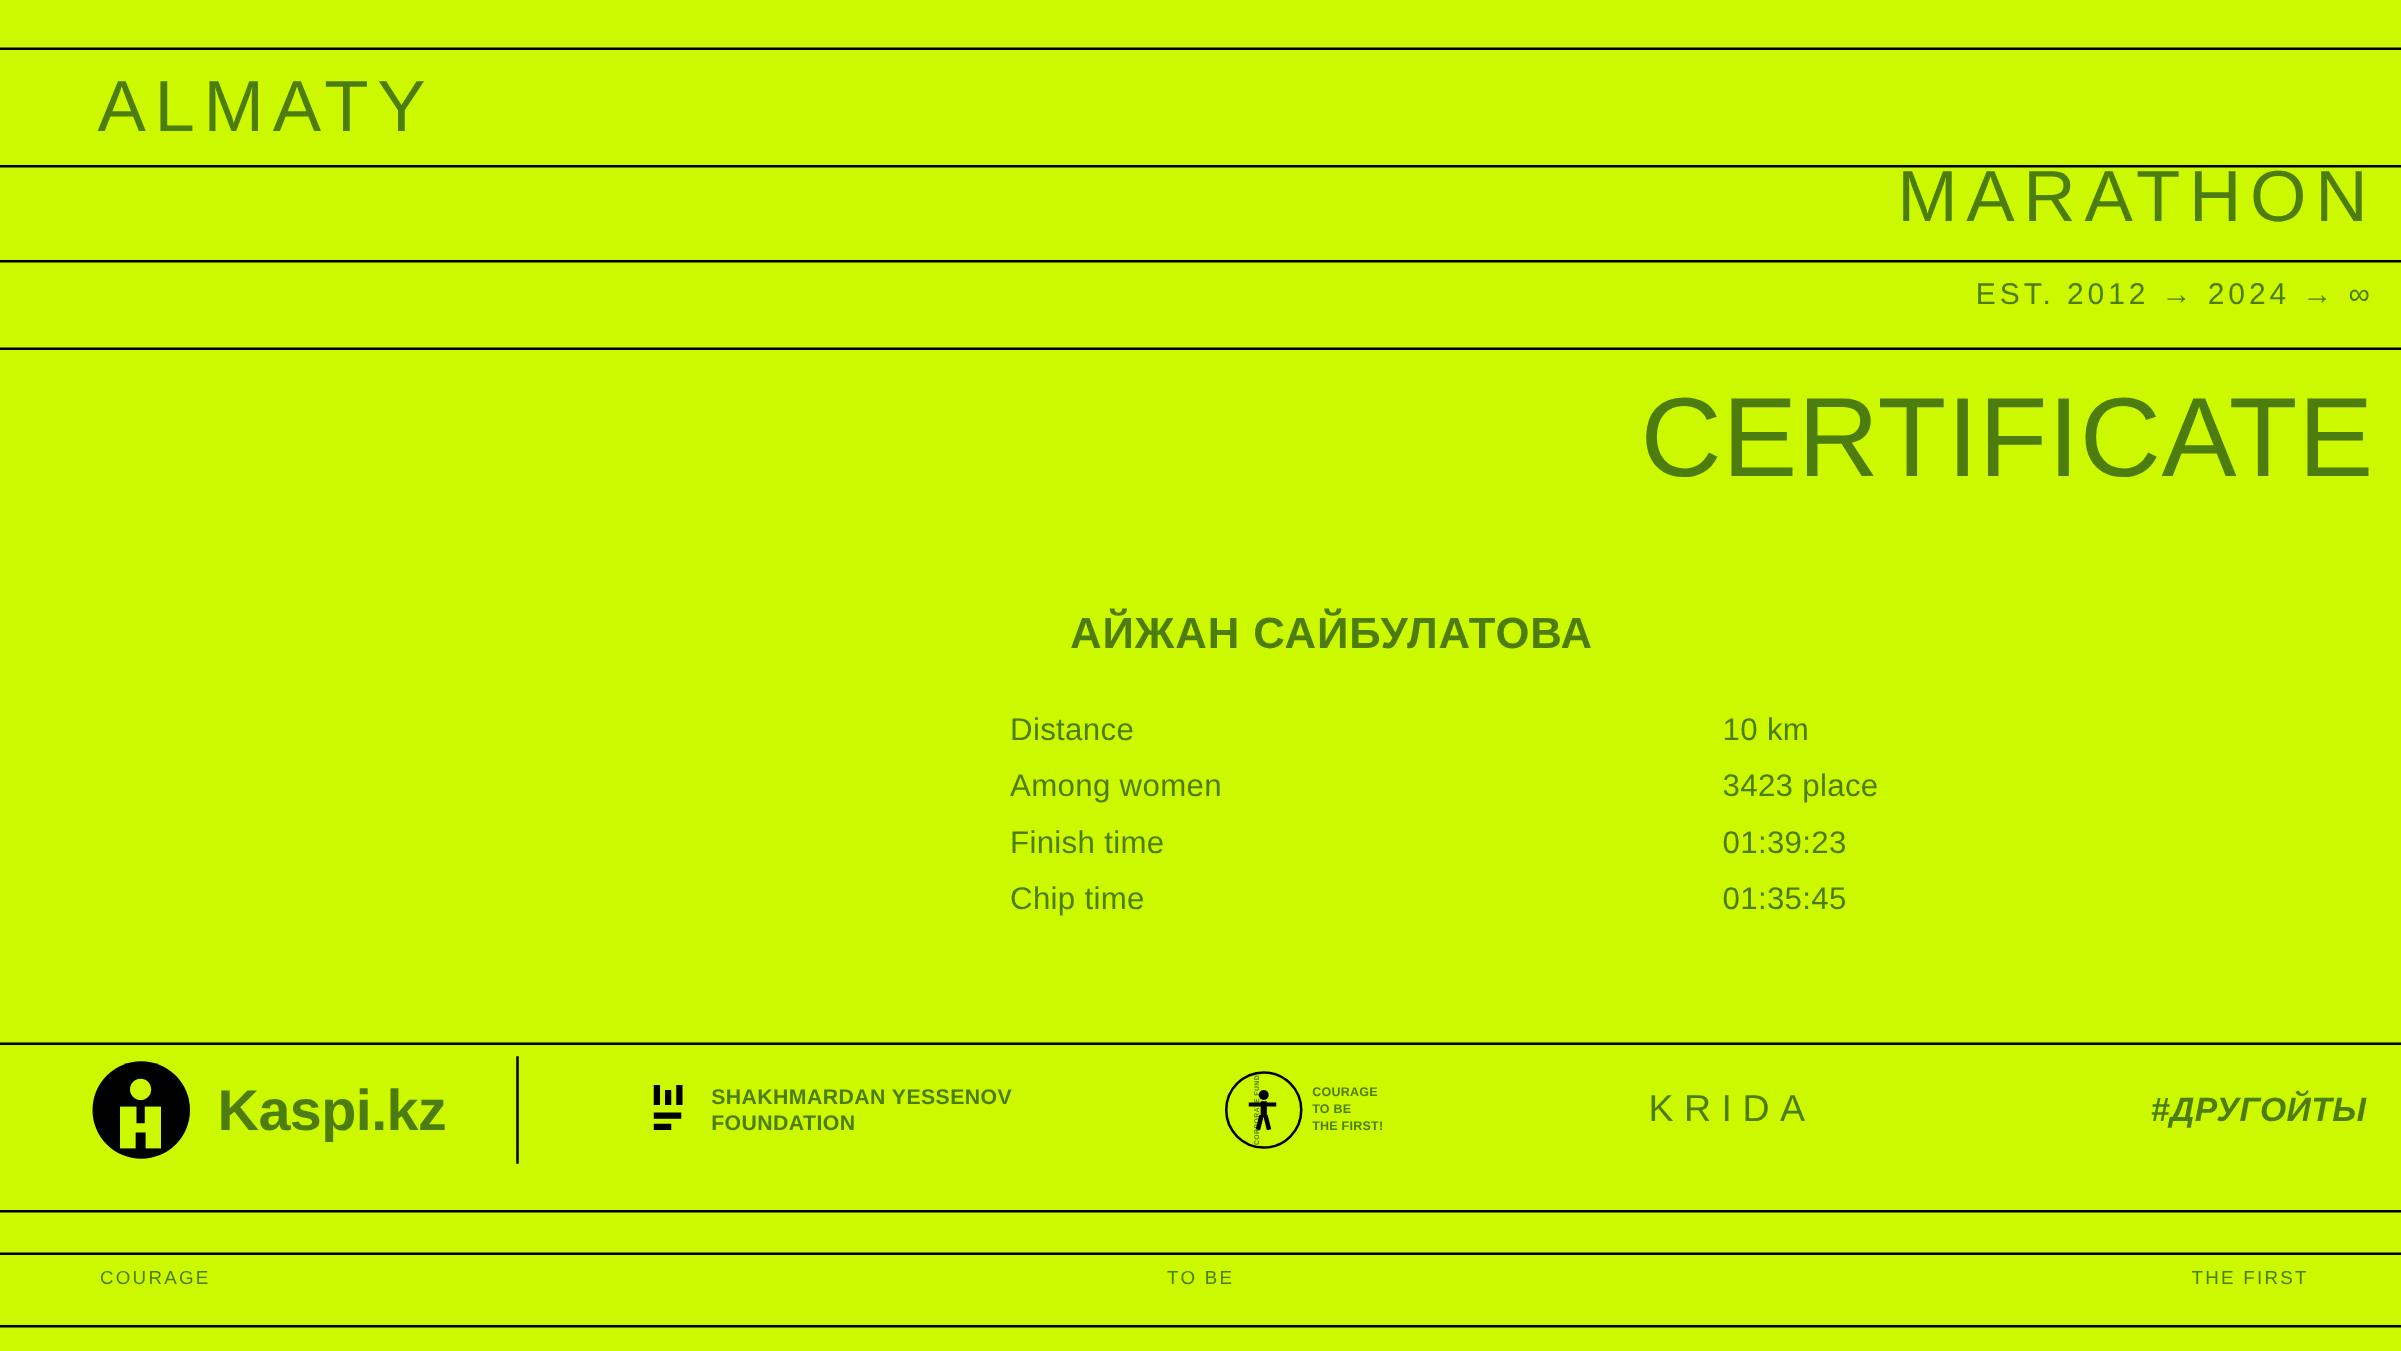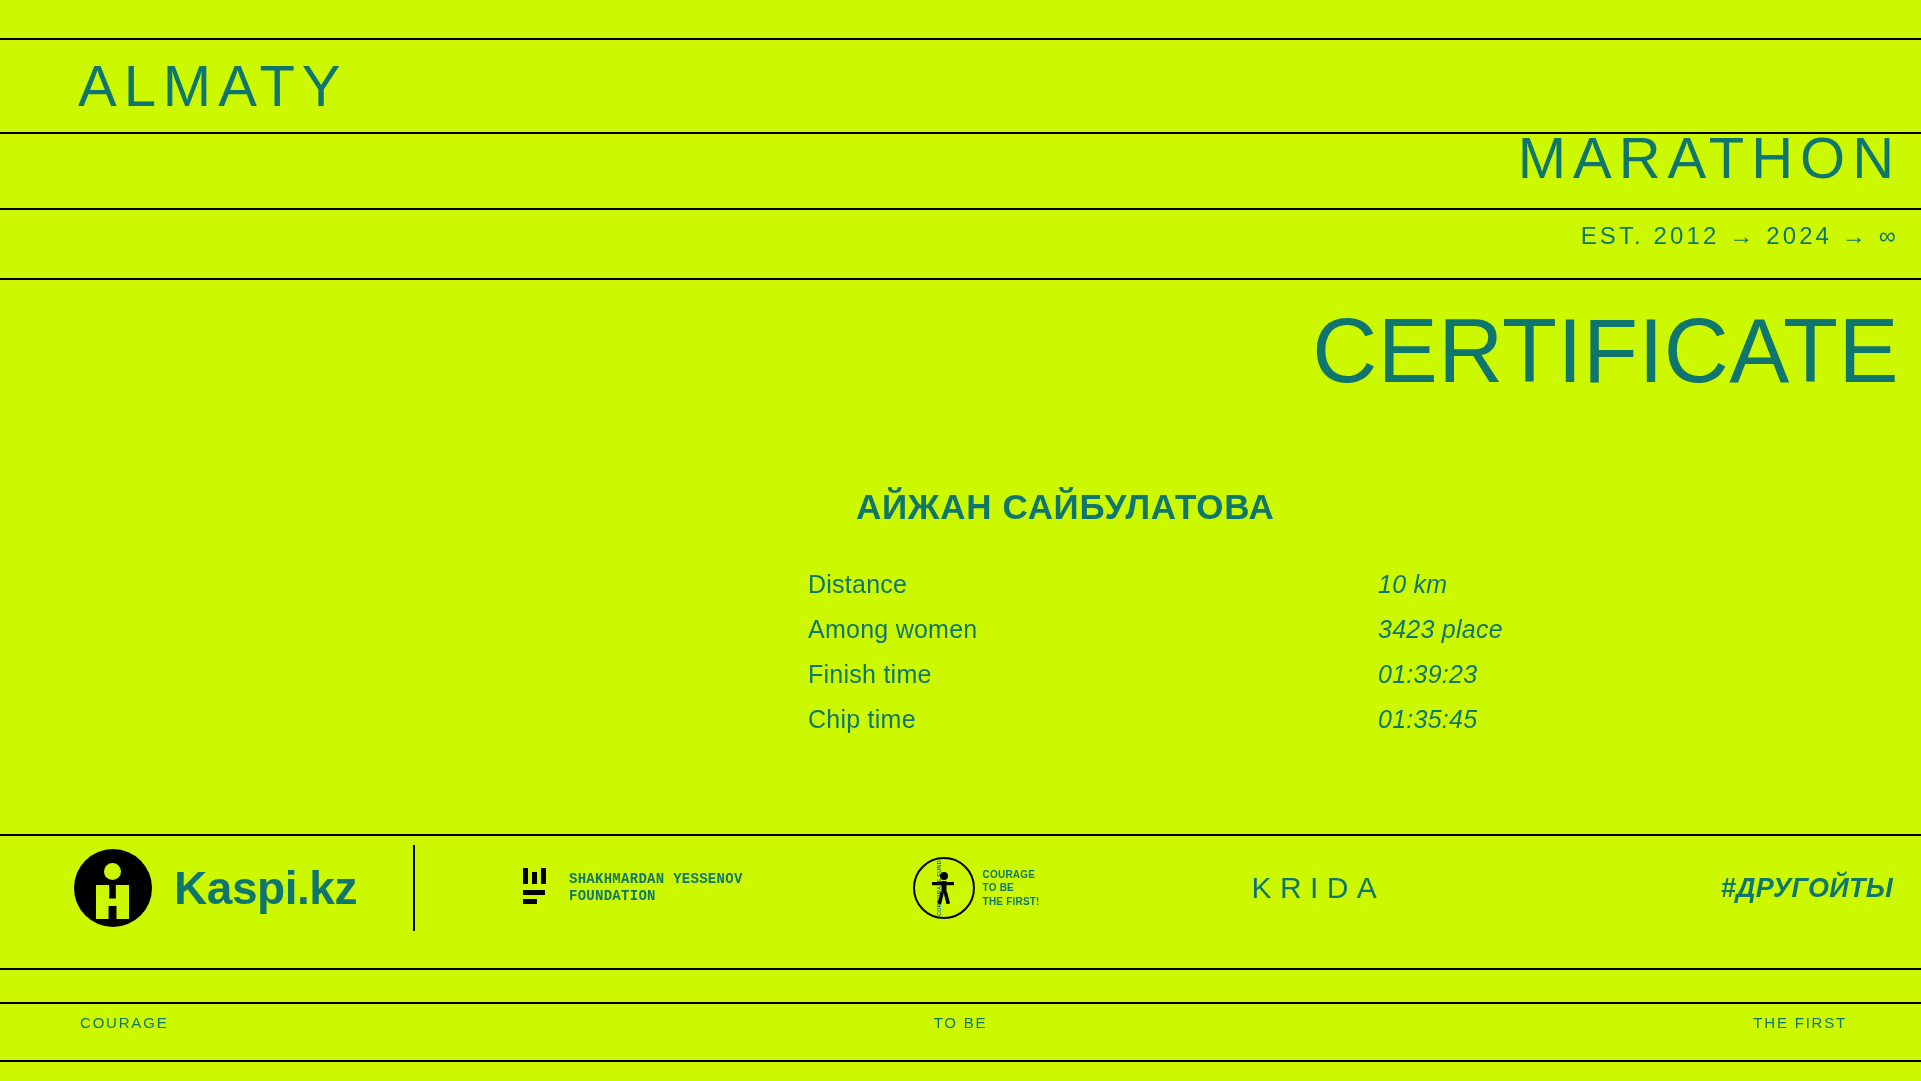--- a/index.html
+++ b/index.html
@@ -10,21 +10,21 @@
     overflow: hidden;
     background: #ccf900;
     font-family: "Liberation Sans", sans-serif;
   }
 
   #cert {
     position: relative;
     width: 1921px;
     height: 1081px;
     background: #ccf900;
-    color: #0f766e;
+    color: #4d7c0f;
   }
 
   
   .rule {
     position: absolute;
     left: 0;
     width: 1921px;
     height: 2px;
     background: #000;
   }
@@ -100,21 +100,20 @@
   .res-label {
     width: 570px;
     font-size: 25px;
     letter-spacing: 0.01em;
     white-space: nowrap;
   }
   .res-value {
     font-size: 25px;
     letter-spacing: 0.01em;
     white-space: nowrap;
-    font-style: italic;
   }
 
   
   .sponsors {
     position: absolute;
     left: 0;
     top: 836px;
     width: 1921px;
     height: 104px;
     display: flex;
@@ -183,25 +182,24 @@
     position: absolute;
     background: #000;
     display: block;
   }
   .yess-mark i.a { left: 0;  top: 0;  width: 5px; height: 16px; }
   .yess-mark i.b { left: 9px; top: 4px; width: 5px; height: 12px; }
   .yess-mark i.c { left: 18px; top: 0; width: 5px; height: 16px; }
   .yess-mark i.d { left: 0;  top: 22px; width: 22px; height: 5px; }
   .yess-mark i.e { left: 0;  top: 31px; width: 14px; height: 5px; }
   .yess-text {
-    font-size: 14px;
+    font-size: 17px;
     font-weight: bold;
     line-height: 1.25;
     letter-spacing: 0.02em;
-    font-family: Liberation Mono, monospace;
   }
 
   
   .corpfund { margin-left: 170px; }
   .cf-badge {
     width: 62px; height: 62px;
     border-radius: 50%;
     border: 2px solid #000;
     position: relative;
     margin-right: 8px;

